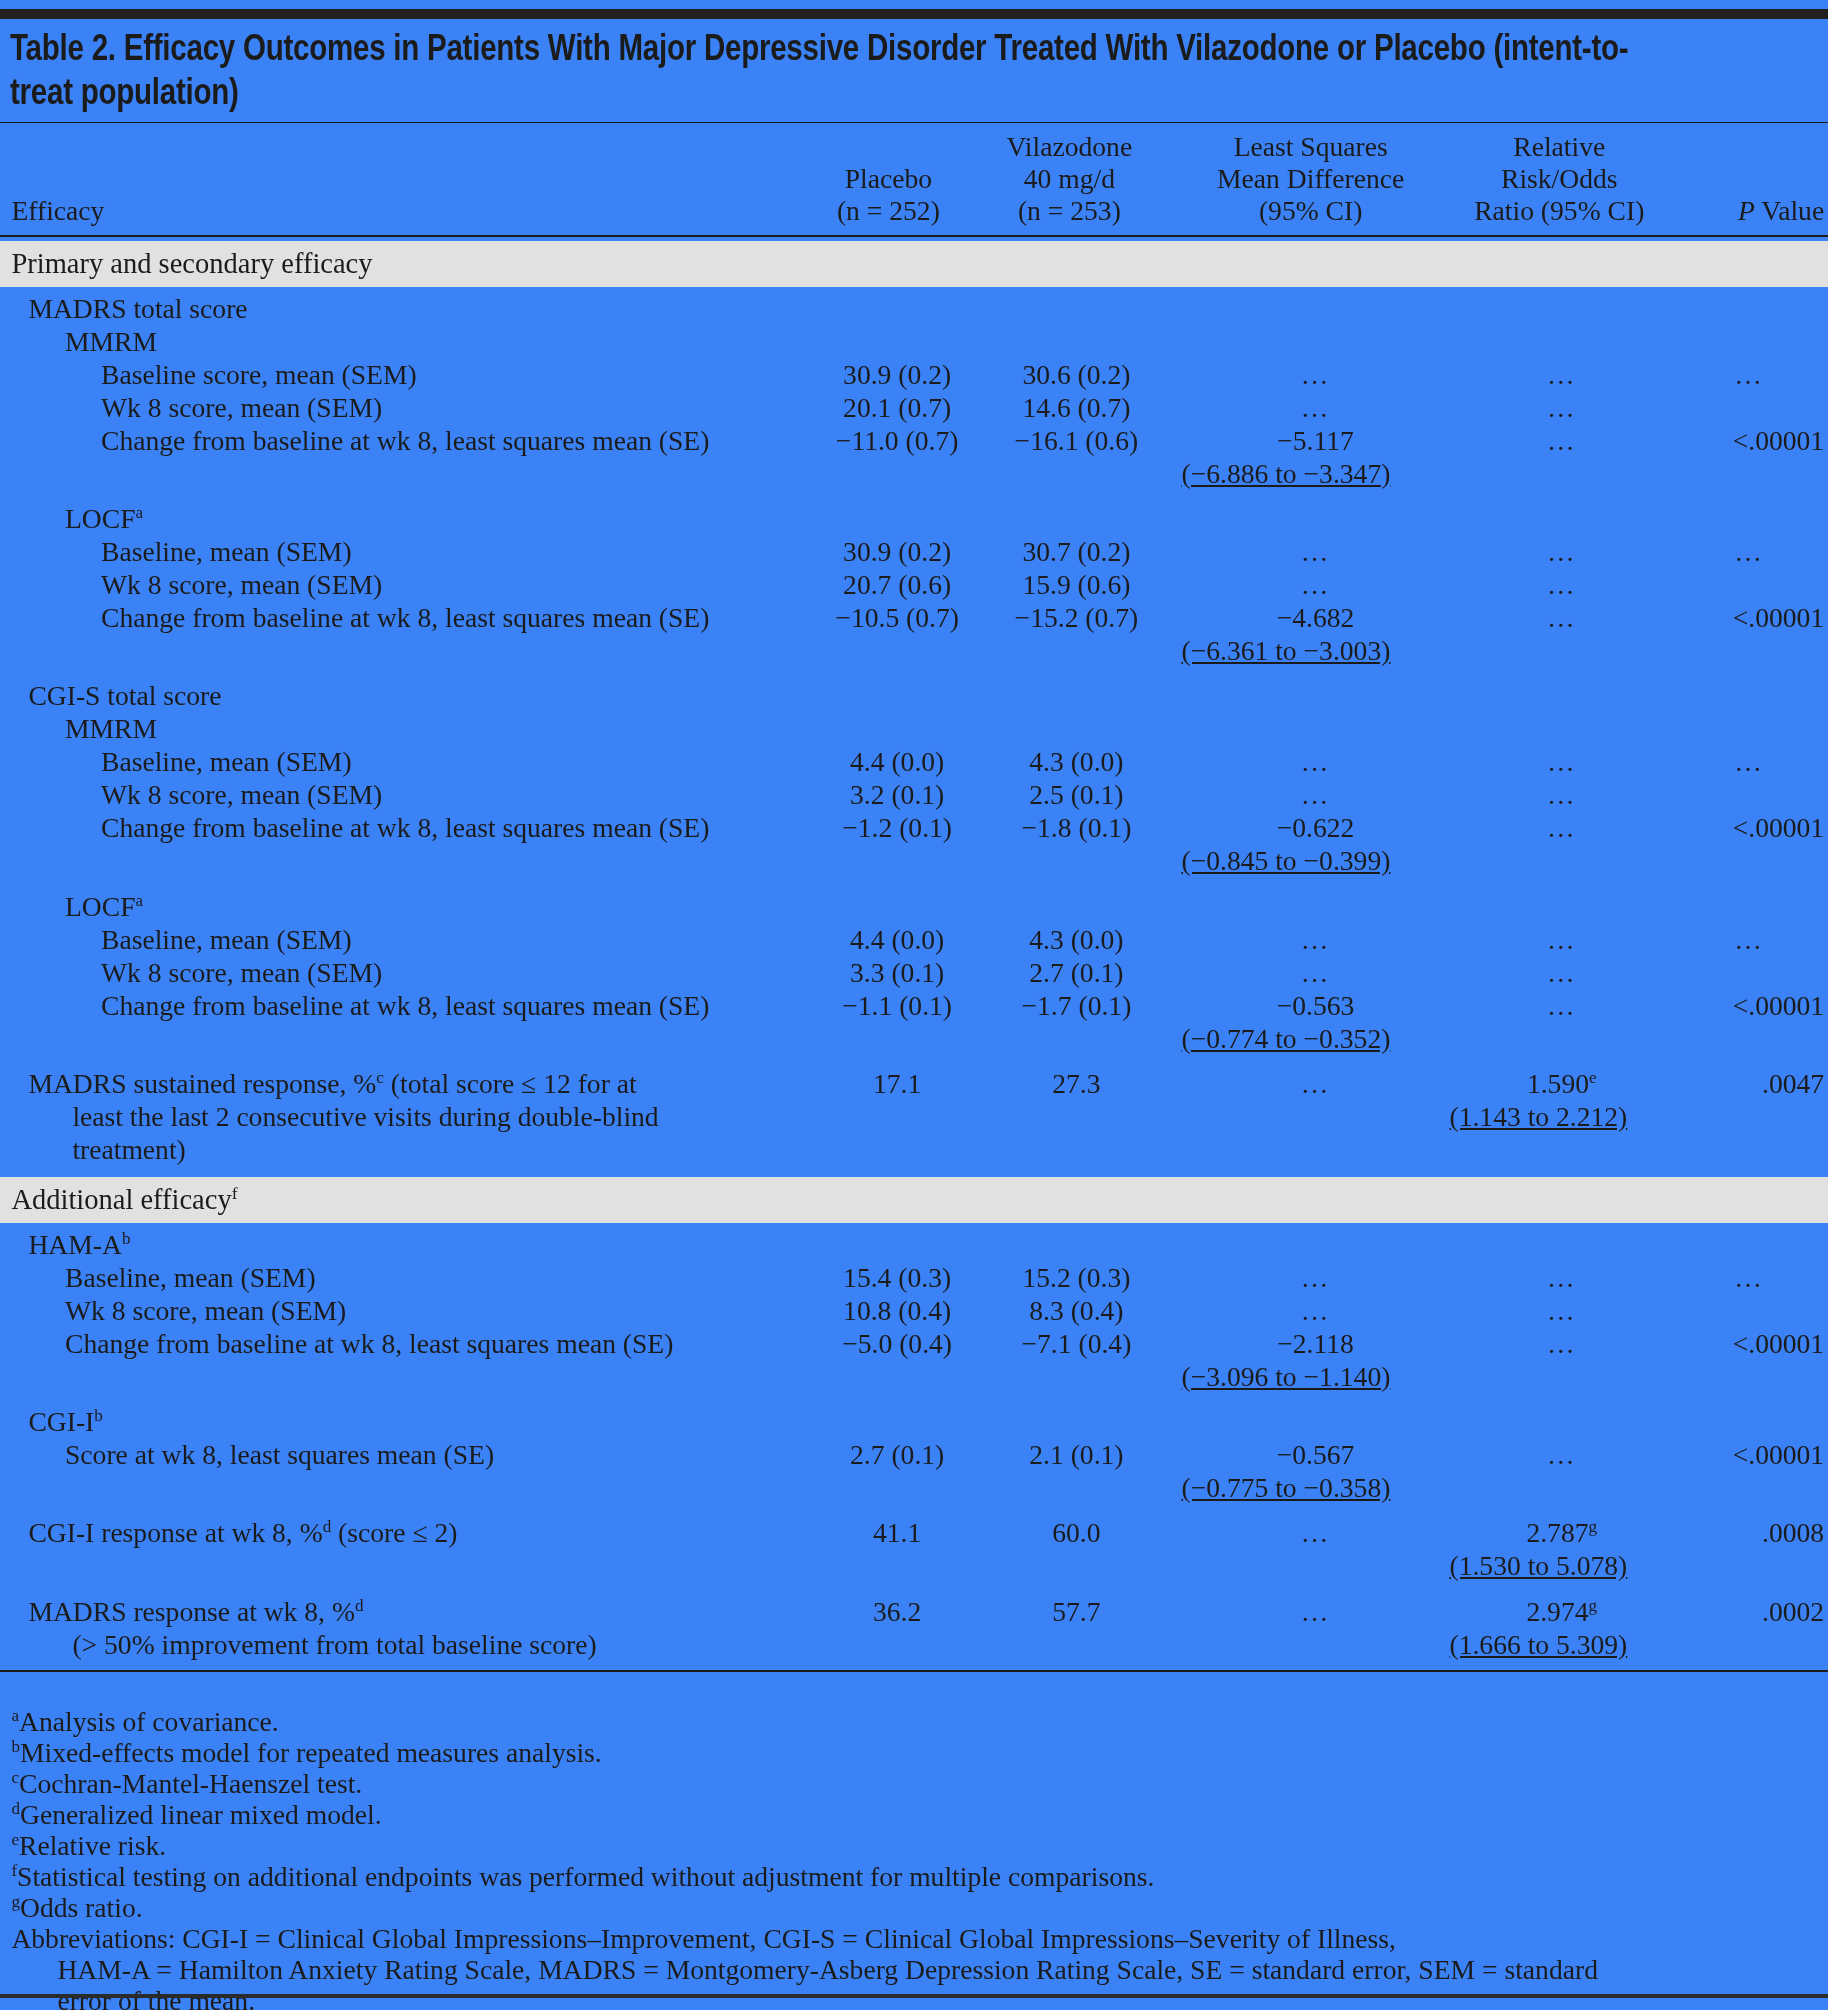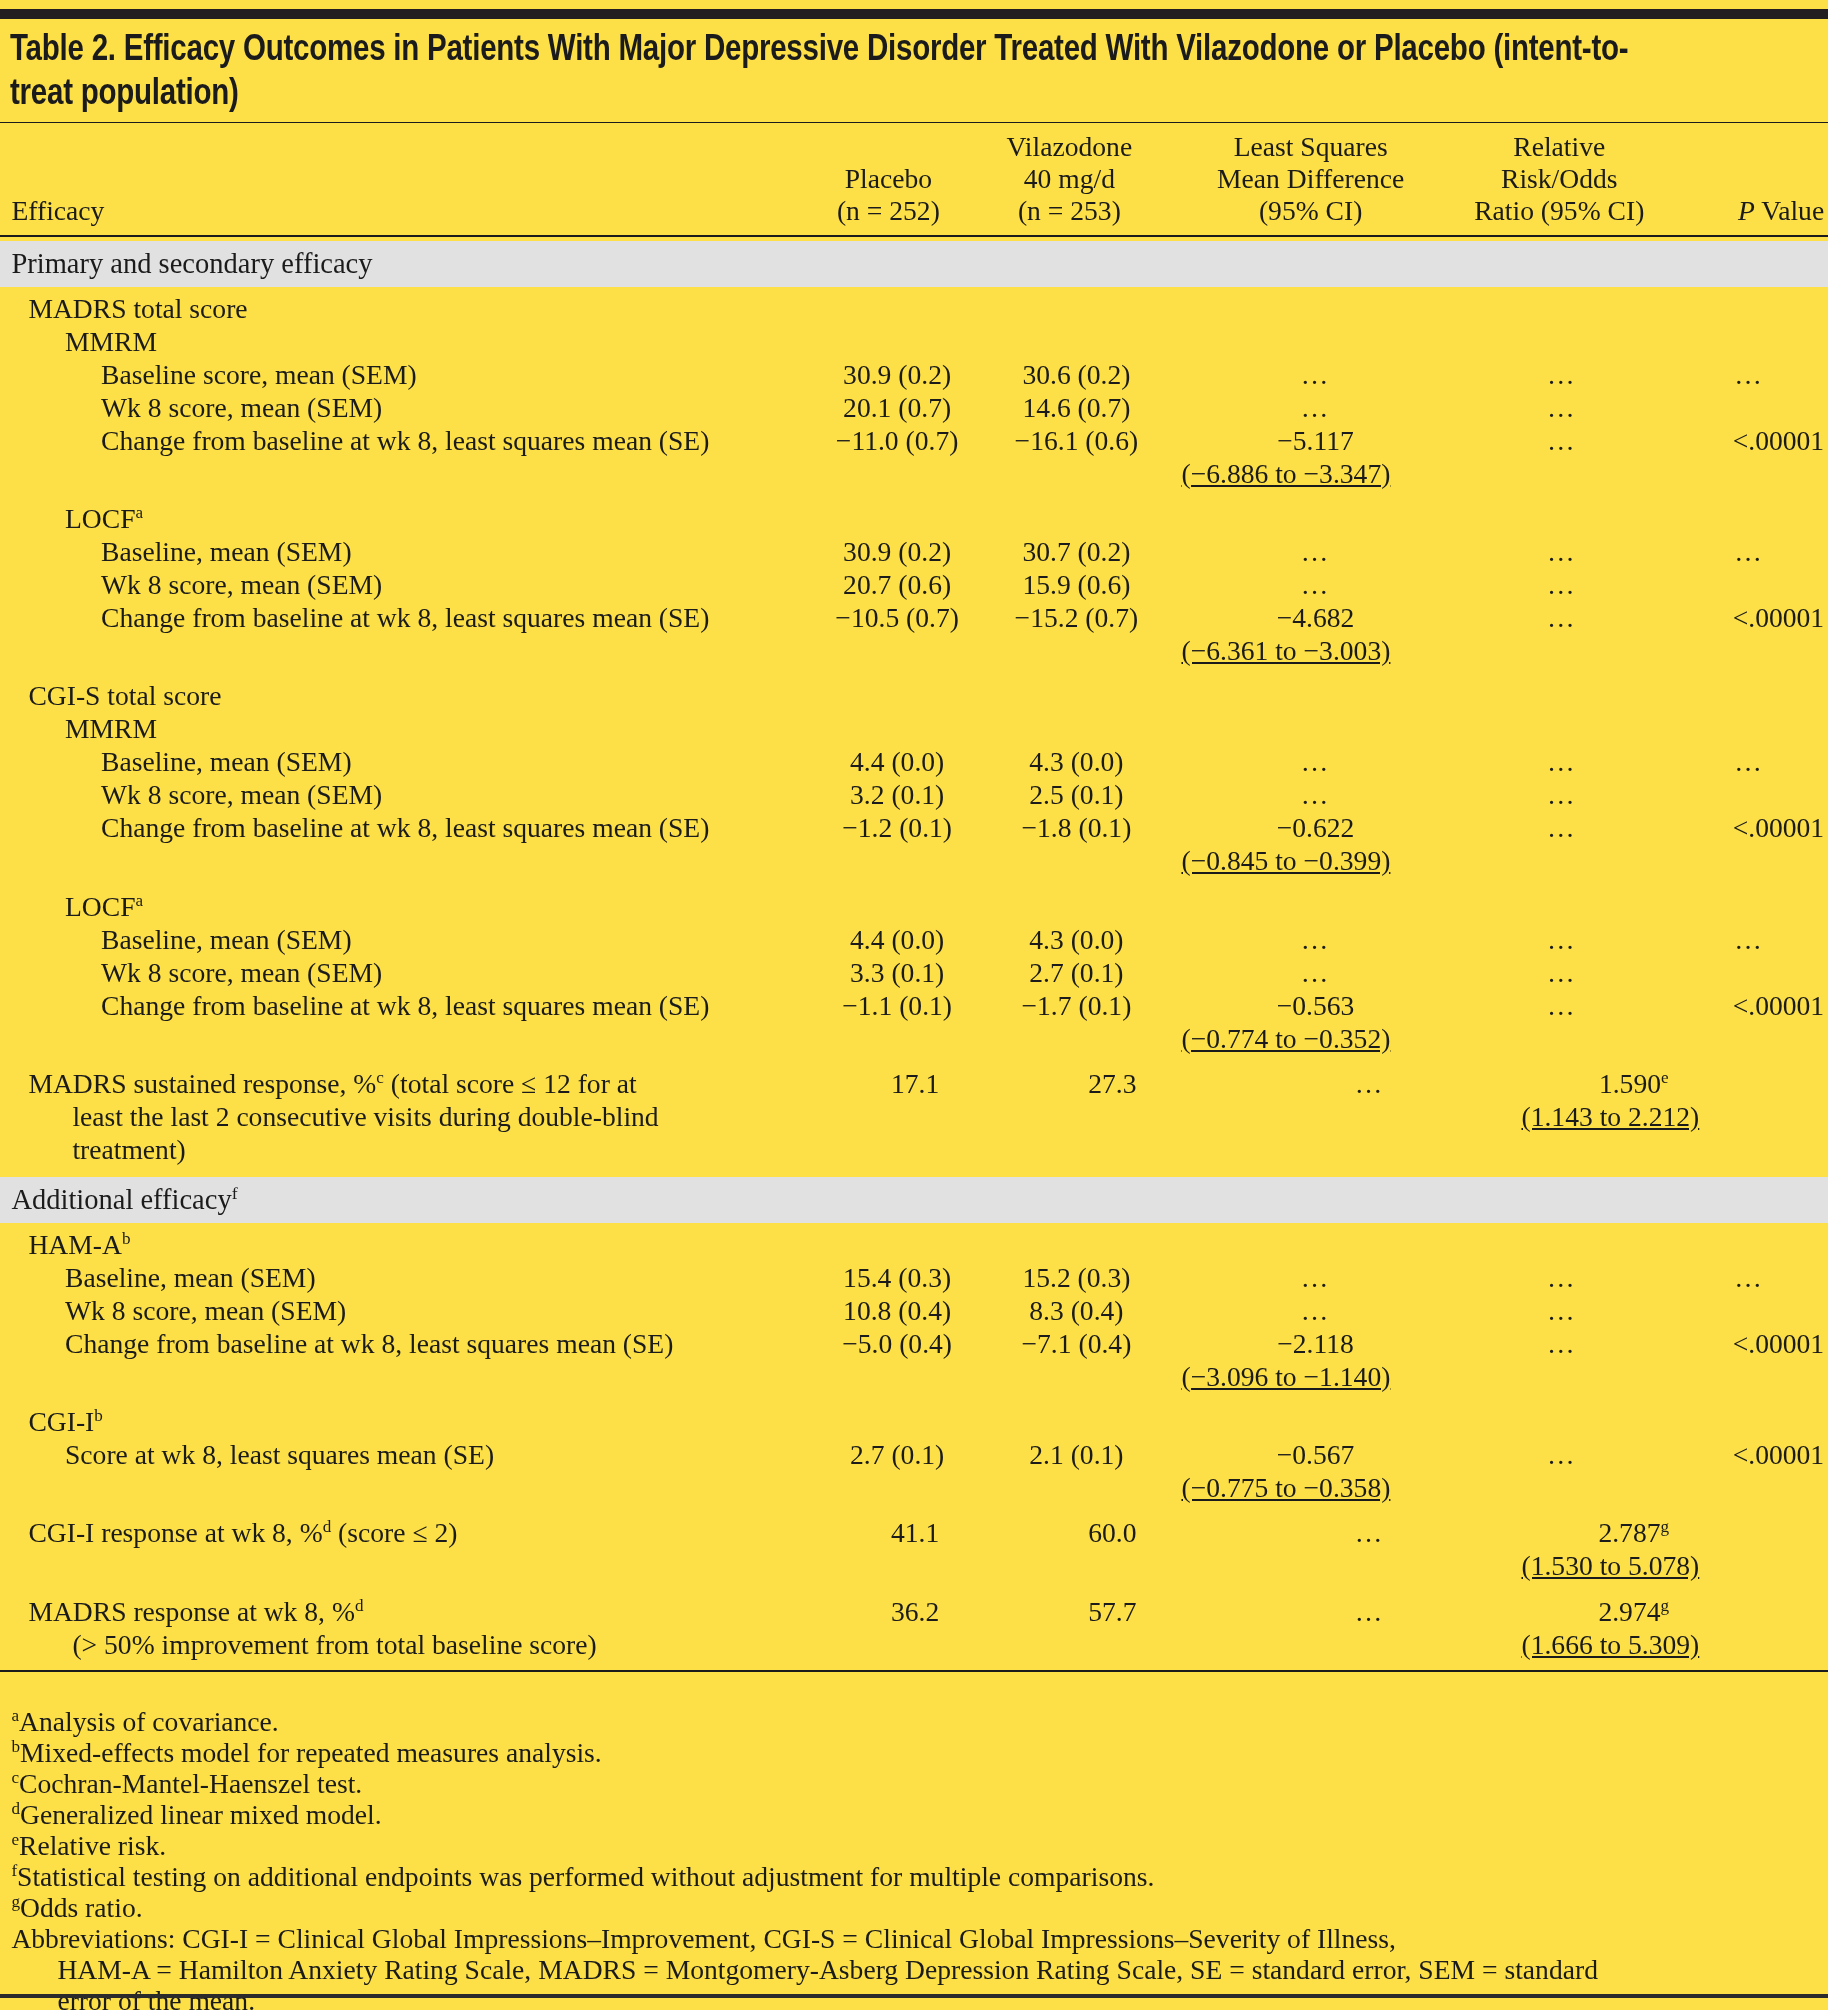--- a/index.html
+++ b/index.html
@@ -1,34 +1,34 @@
 <!DOCTYPE html>
 <html style="font-size:15px"><head>
 <meta charset="utf-8">
 <style>
   html,body{margin:0;padding:0;background:#ffffff;}
-  .page{width:1828px;height:2011px;background:#fde047;color:#1b1b1b;
+  .page{width:1828px;height:2011px;background:#3b82f6;color:#1b1b1b;
         font-family:"Liberation Serif", serif;position:relative;overflow:hidden;}
   .topbar{height:10.5px;background:#231f20;margin-top:8.6px;}
   .title-wrap{border-bottom:1.9px solid #1b1b1b;padding:6.7px 0 8.6px 9.5px;}
   .title{font-family:"Liberation Sans", sans-serif;font-weight:bold;font-size:36px;
          line-height:44px;letter-spacing:-0.3px;transform:scaleX(0.82);
          transform-origin:0 0;width:122%;white-space:nowrap;}
   .grid{display:grid;grid-template-columns:44.5% 8.2% 11.6% 14.8% 12.4% 8.5%;padding-left:17px;}
   .thead{padding:7.6px 0 7.6px 0;border-bottom:2.9px solid #1b1b1b;
          font-size:27.6px;line-height:32px;align-items:end;}
   .hcell{text-align:center;white-space:nowrap;}
   .h-efficacy{text-align:left;padding-left:11.4px;}
   .h-pvalue{text-align:right;padding-right:3.8px;}
   .tbody{padding-bottom:9.5px;border-bottom:2.9px solid #1b1b1b;}
   .section{background:#e1e1e1;font-size:28.5px;line-height:33px;
            padding:5.7px 11.4px 6.7px 11.4px;margin:4.8px 0 4.8px 0;}
   .section.gap{margin-top:11.4px;}
   .row{font-size:27.6px;line-height:33px;}
-  .row.gap{margin-top:12.4px;gap:18px;}
+  .row.gap{margin-top:12.4px;}
   .c-label{white-space:nowrap;}
   .ind0{padding-left:11.4px;}
   .ind1{padding-left:48px;}
   .ind2{padding-left:84px;}
   .c-label .cont{padding-left:44px;}
   .c-val{text-align:center;white-space:nowrap;}
   .c-pvalue{text-align:right;padding-right:3.8px;}
   .c-pvalue .dots{text-align:center;}
   .dots{letter-spacing:1.9px;}
   .ci{text-align:left;text-decoration:underline;}

